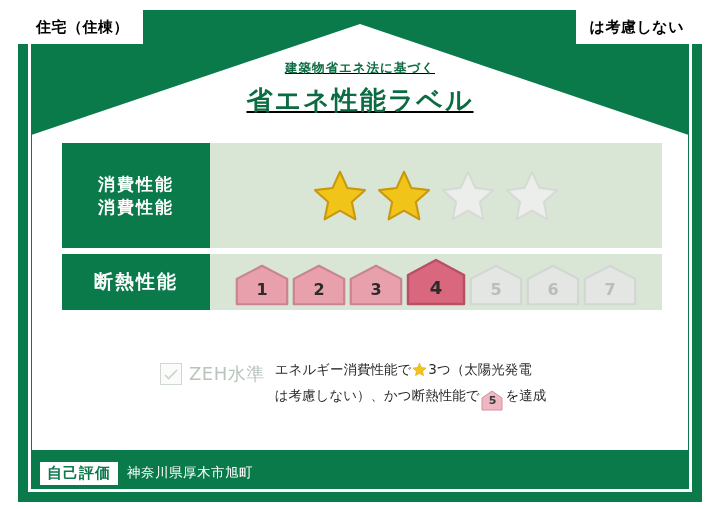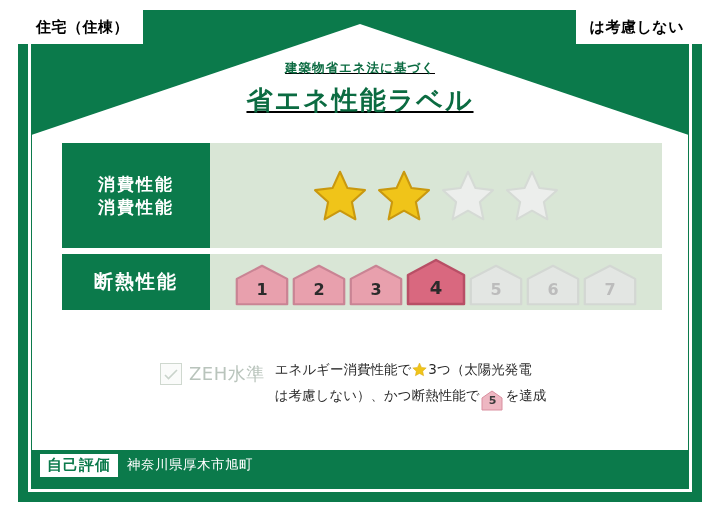--- a/index.html
+++ b/index.html
@@ -214,21 +214,21 @@
     text-align: center;
     font-size: 11px;
     line-height: 21px;
     color: #3a3a3a;
   }
 
   
   .footer {
     position: absolute;
     left: 32px;
-    bottom: 18px;
+    bottom: 10px;
     width: 604px;
     height: 52px;
     display: flex;
     align-items: center;
     justify-content: space-between;
     padding: 0 10px 0 8px;
     z-index: 6;
   }
   .footer-left { display: flex; align-items: center; gap: 9px; }
   .self-eval {

